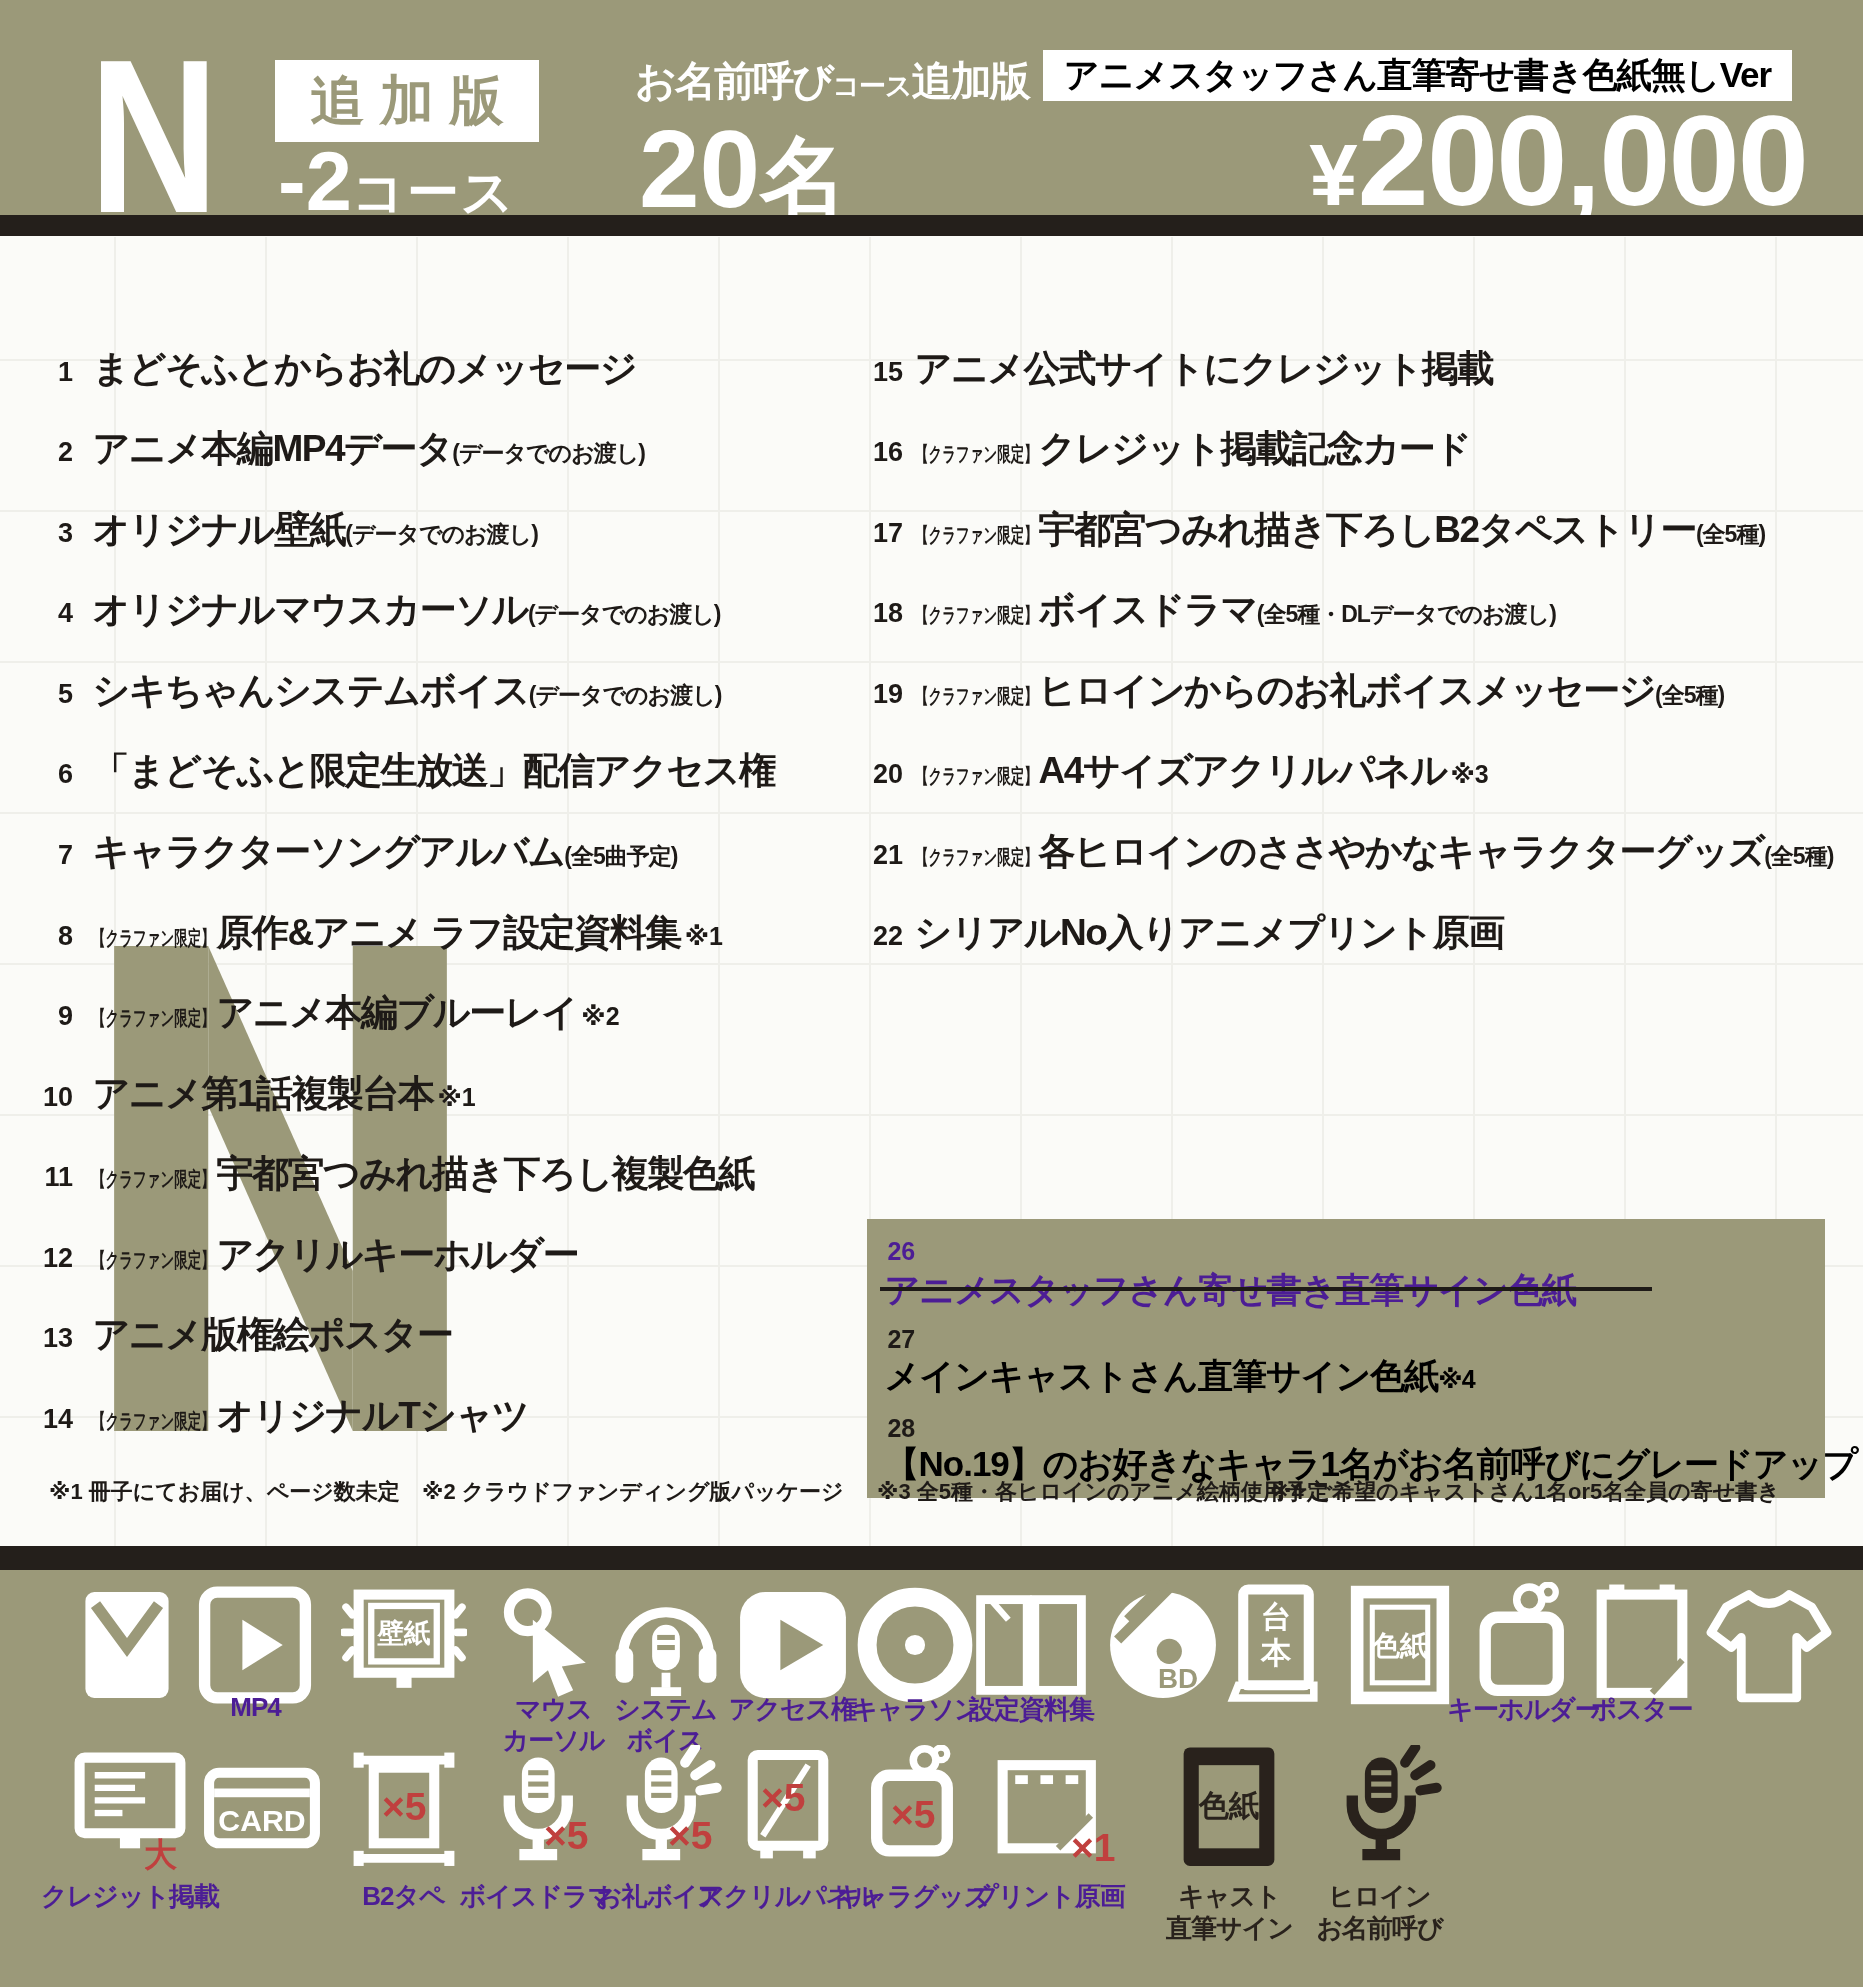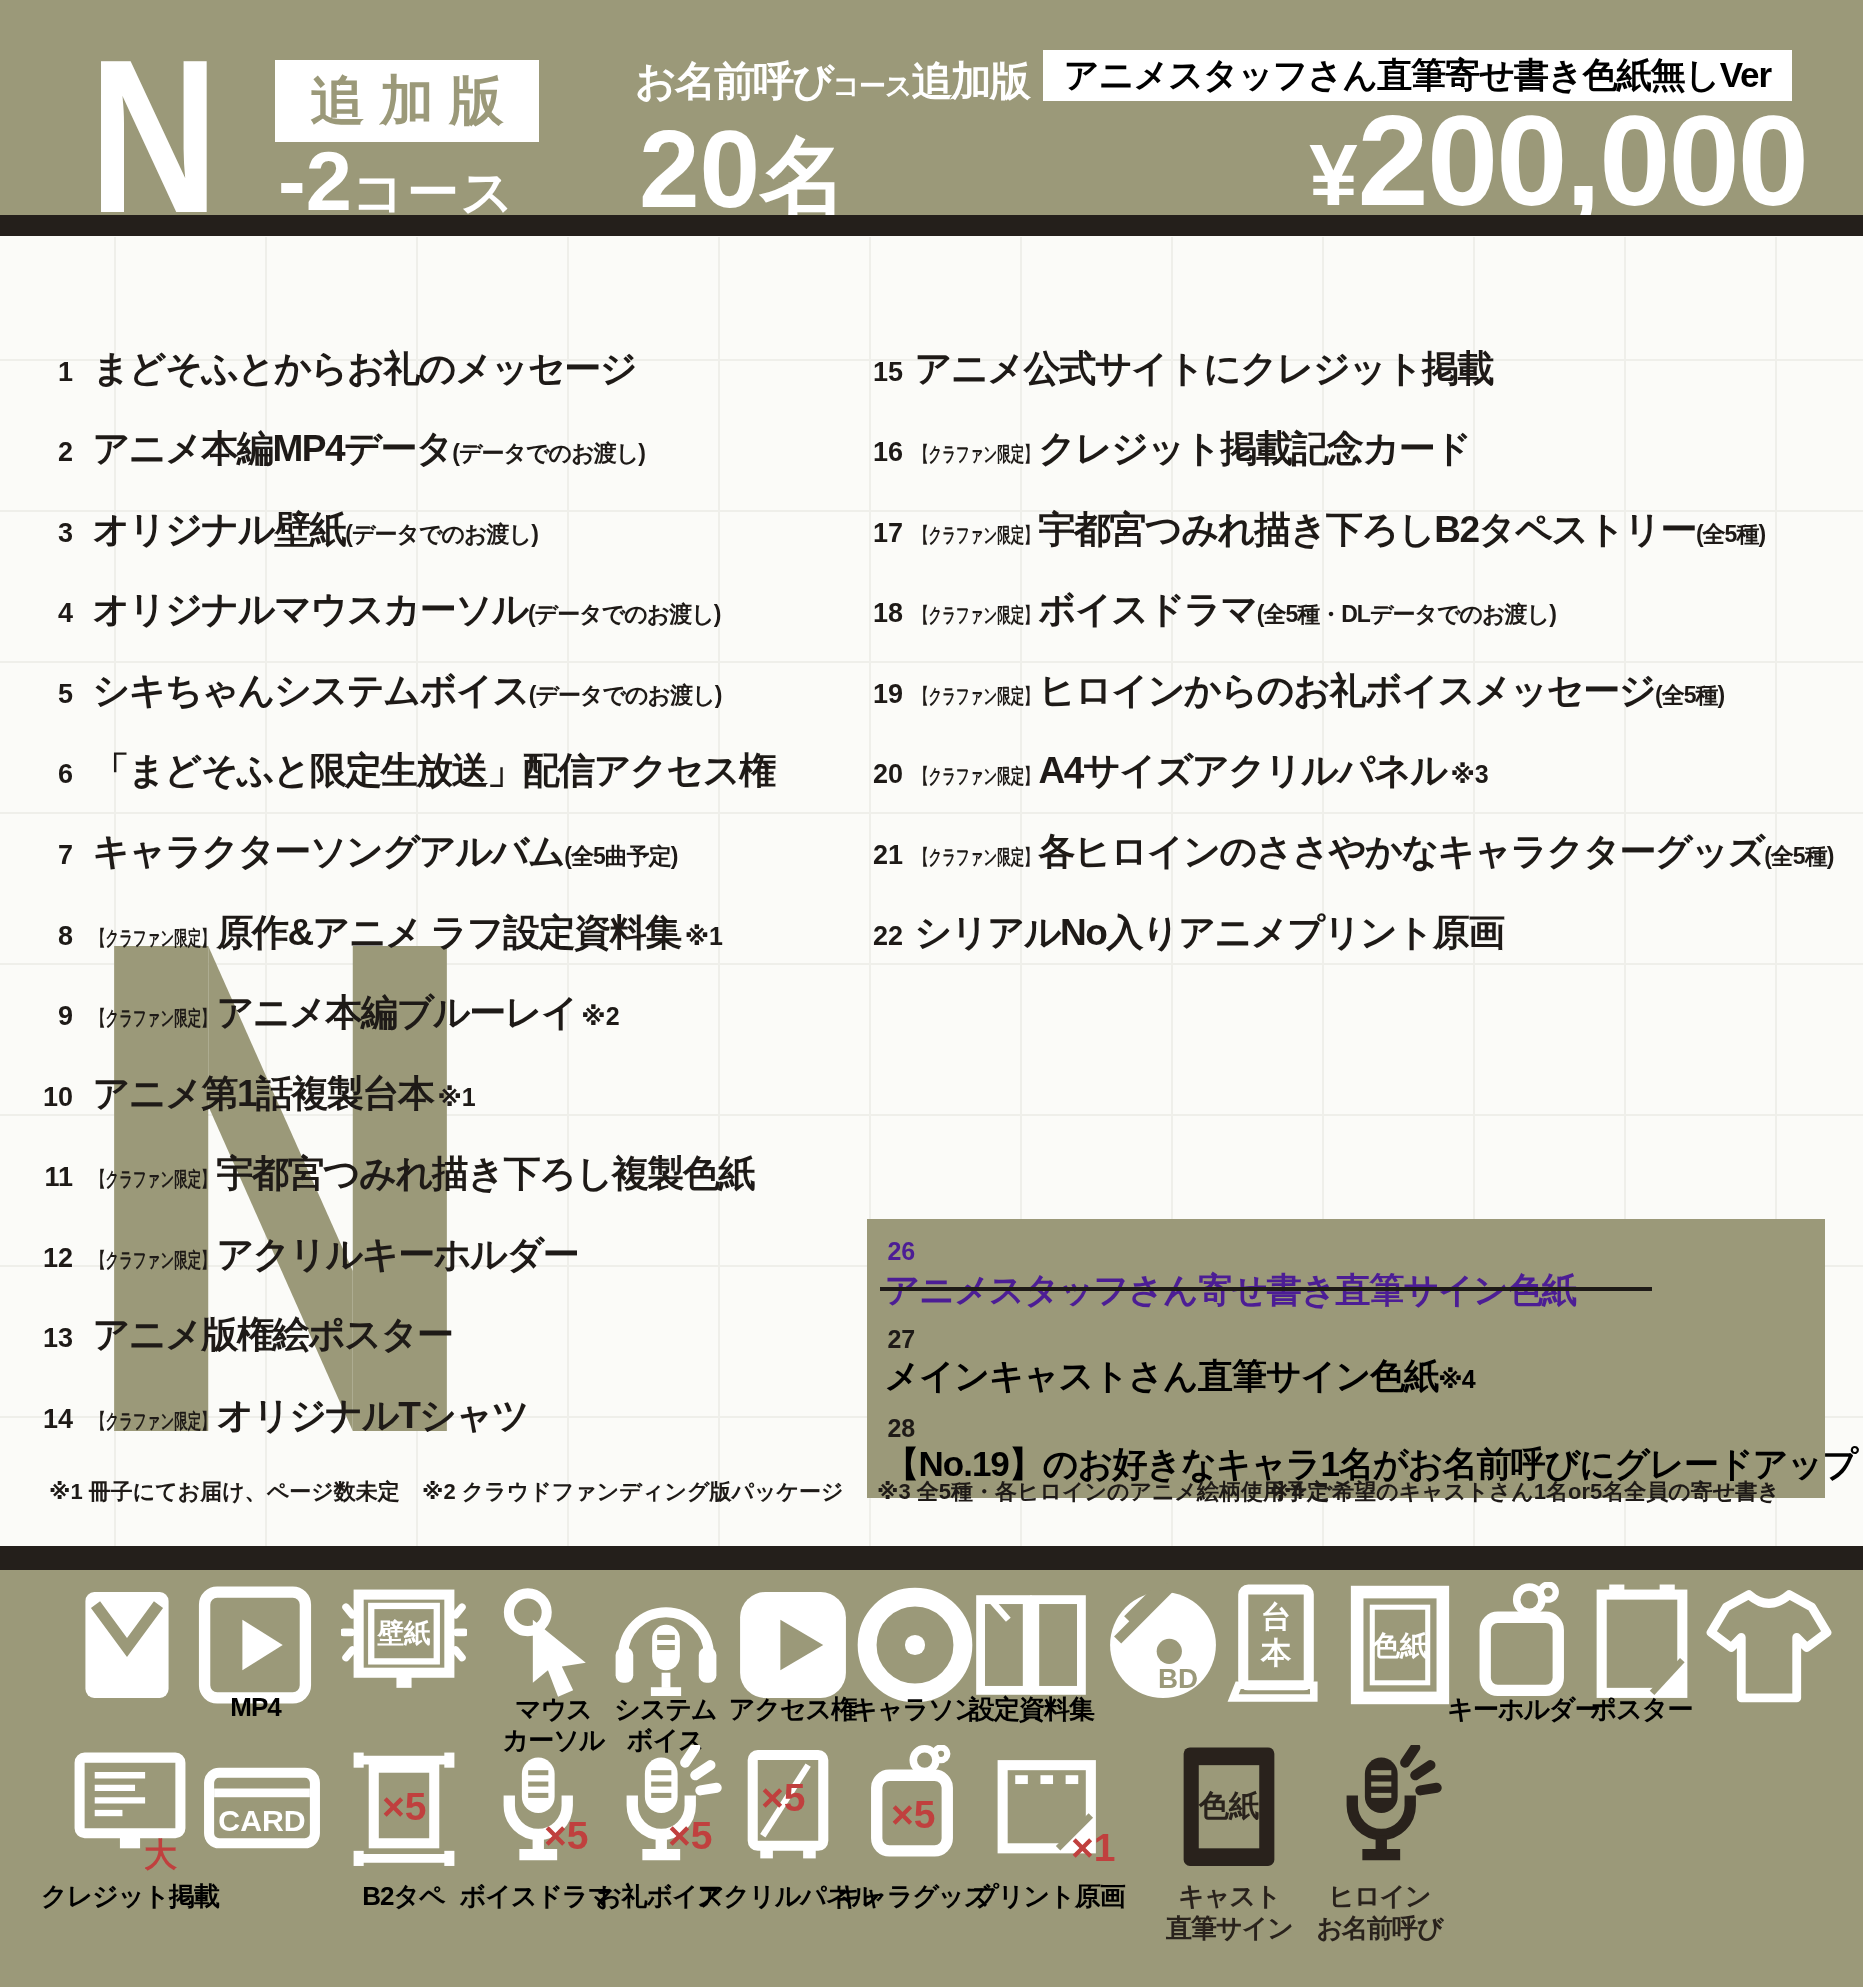--- a/index.html
+++ b/index.html
@@ -61,21 +61,21 @@
   .sb-txt .mark{font-size:25px;}
 
   
   .footnote{position:absolute;top:1477px;font-size:22px;font-weight:900;color:#1e1a17;white-space:nowrap;}
 
   
   .footer{position:absolute;left:0;top:1570px;width:1863px;height:417px;background:#9b9979;}
   .icon-box{position:absolute;width:126px;height:126px;display:flex;align-items:center;justify-content:center;}
   .icon-box svg{width:100%;height:100%;}
   .icon-label{position:absolute;width:233px;text-align:center;font-size:26px;font-weight:900;
-              color:#000000;letter-spacing:-1px;white-space:nowrap;}
+              color:#4c1d95;letter-spacing:-1px;white-space:nowrap;}
   .icon-label.dark{color:#29221c;}
   .count-mark{position:absolute;font-weight:900;color:#c0403e;font-size:39px;line-height:1;}
   .count-mark.big-dai{font-size:33px;}
 </style>
 </head>
 <body>
 
 <div class="page">
 
   <div class="header">

